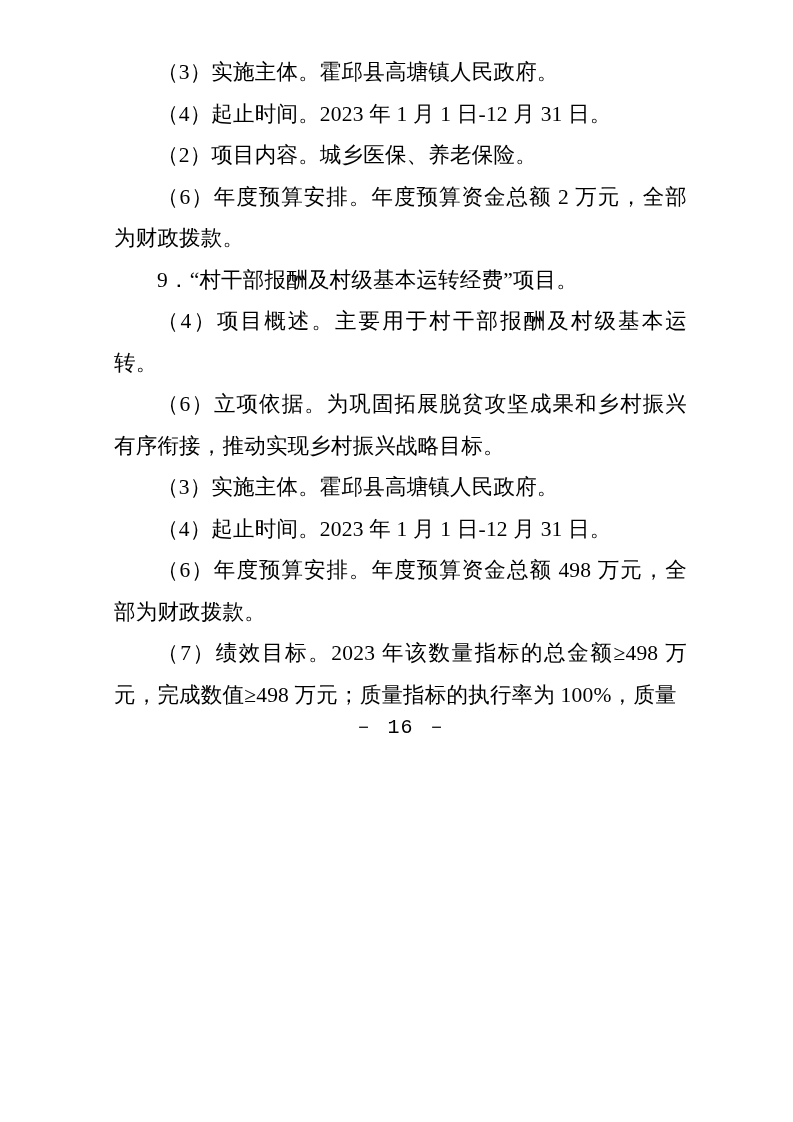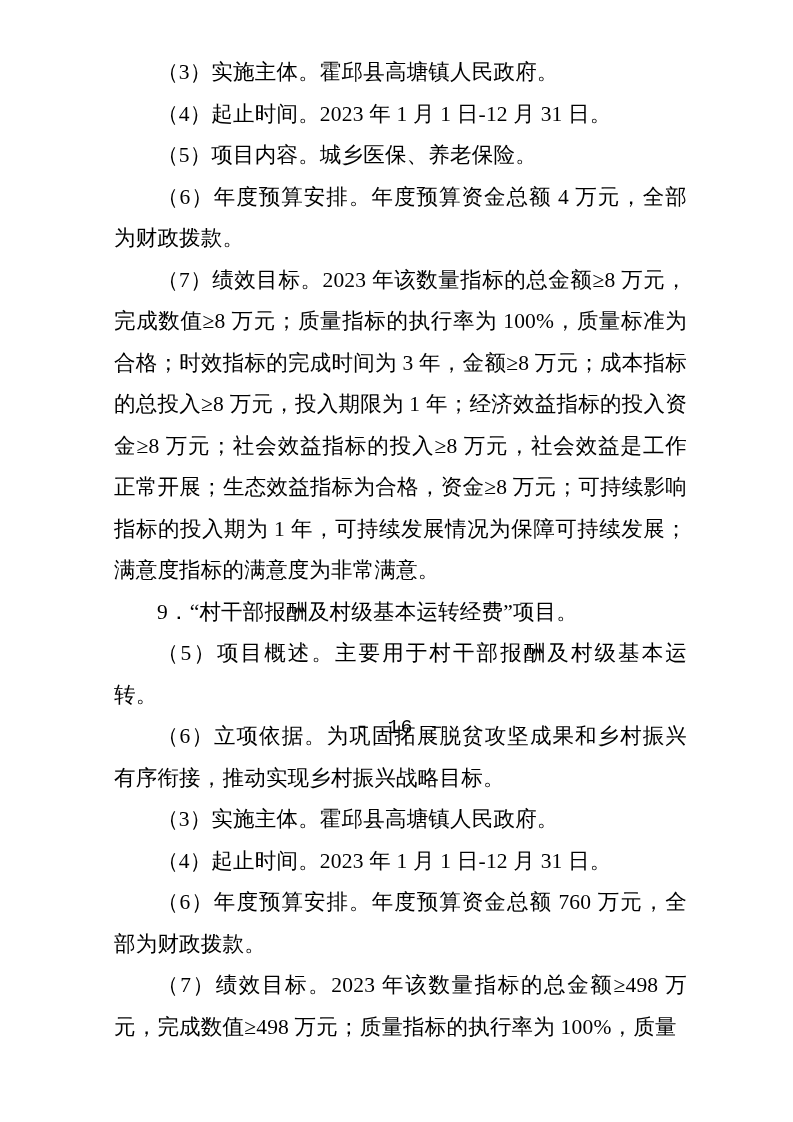--- a/index.html
+++ b/index.html
@@ -47,25 +47,24 @@
     letter-spacing: 1px;
   }
 </style>
 </head>
 <body>
 
 <div class="page">
   <div class="body-text">
     <p class="para">（3）实施主体。霍邱县高塘镇人民政府。</p>
     <p class="para">（4）起止时间。2023 年 1 月 1 日-12 月 31 日。</p>
-    <p class="para">（5）项目内容。城乡医保、养老保险。</p>
-    <p class="para">（6）年度预算安排。年度预算资金总额 4 万元，全部为财政拨款。</p>
-    <p class="para">（7）绩效目标。2023 年该数量指标的总金额≥8 万元，完成数值≥8 万元；质量指标的执行率为 100%，质量标准为合格；时效指标的完成时间为 3 年，金额≥8 万元；成本指标的总投入≥8 万元，投入期限为 1 年；经济效益指标的投入资金≥8 万元；社会效益指标的投入≥8 万元，社会效益是工作正常开展；生态效益指标为合格，资金≥8 万元；可持续影响指标的投入期为 1 年，可持续发展情况为保障可持续发展；满意度指标的满意度为非常满意。</p>
+    <p class="para">（2）项目内容。城乡医保、养老保险。</p>
+    <p class="para">（6）年度预算安排。年度预算资金总额 2 万元，全部为财政拨款。</p>
     <p class="para">9．“村干部报酬及村级基本运转经费”项目。</p>
-    <p class="para">（5）项目概述。主要用于村干部报酬及村级基本运转。</p>
+    <p class="para">（4）项目概述。主要用于村干部报酬及村级基本运转。</p>
     <p class="para">（6）立项依据。为巩固拓展脱贫攻坚成果和乡村振兴有序衔接，推动实现乡村振兴战略目标。</p>
     <p class="para">（3）实施主体。霍邱县高塘镇人民政府。</p>
     <p class="para">（4）起止时间。2023 年 1 月 1 日-12 月 31 日。</p>
-    <p class="para">（6）年度预算安排。年度预算资金总额 760 万元，全部为财政拨款。</p>
+    <p class="para">（6）年度预算安排。年度预算资金总额 498 万元，全部为财政拨款。</p>
     <p class="para">（7）绩效目标。2023 年该数量指标的总金额≥498 万元，完成数值≥498 万元；质量指标的执行率为 100%，质量</p>
   </div>
   <div class="page-number">－ 16 －</div>
 </div>
 
 </body></html>

